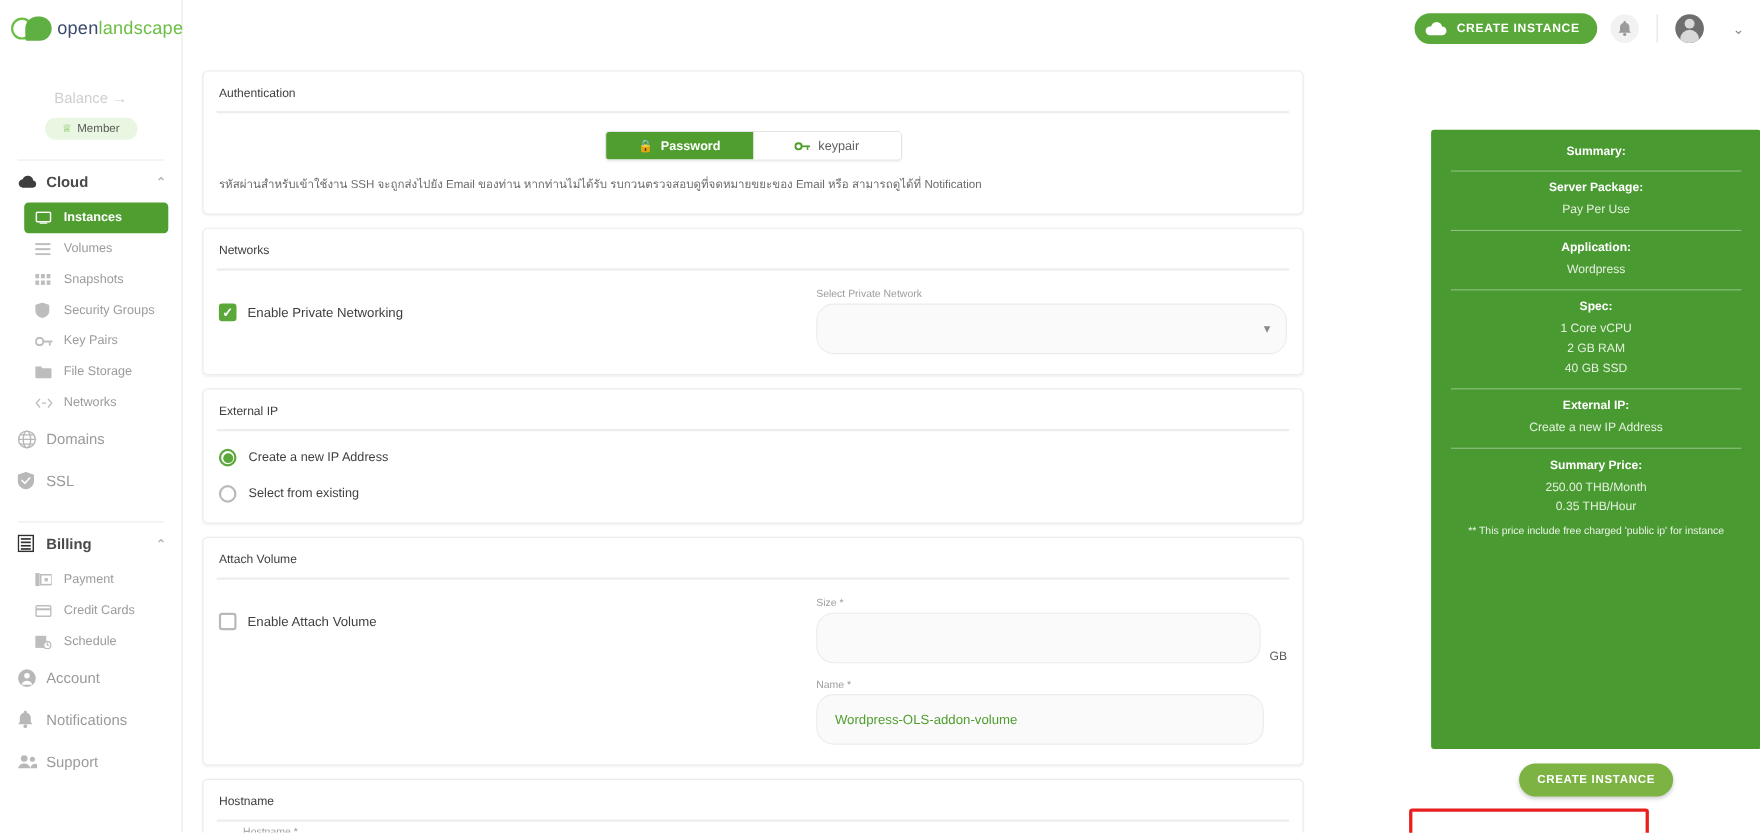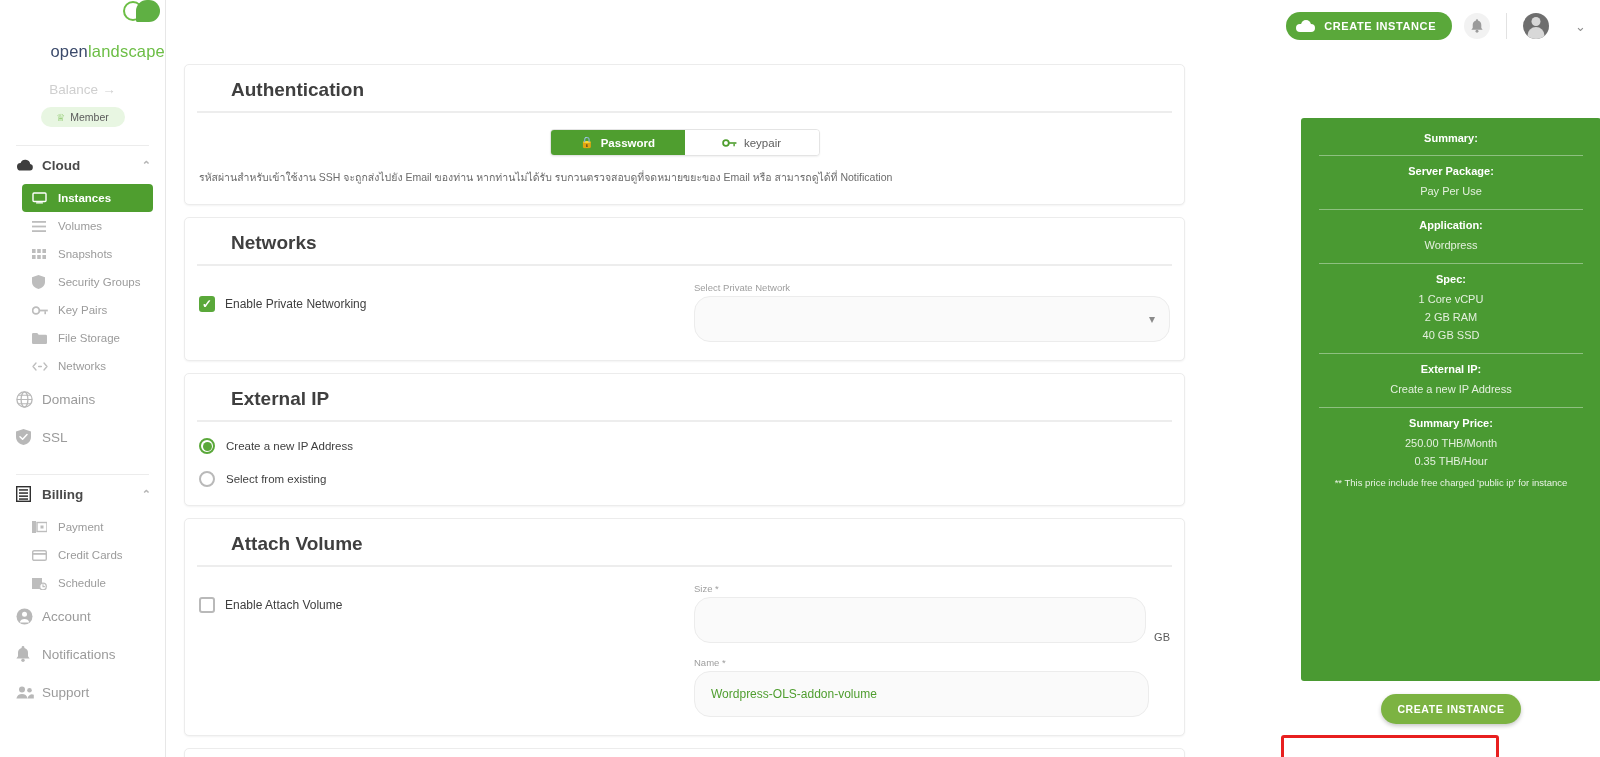--- a/index.html
+++ b/index.html
@@ -14,21 +14,21 @@
 
   
   .sidebar {
     width: 166px; height: 757px;
     background: #fff;
     border-right: 1px solid #e7e7e7;
     flex: 0 0 166px;
     position: relative;
     z-index: 5;
   }
-  .logo-wrap { height: 52px; display: flex; align-items: flex-end; padding-left: 10px; flex-direction: column; }
+  .logo-wrap { height: 52px; display: flex; align-items: center; padding-left: 10px; }
   .logo-mark { position: relative; width: 42px; height: 22px; flex: 0 0 42px; }
   .logo-mark .ring {
     position: absolute; left: 0; top: 1px;
     width: 20px; height: 20px; border-radius: 50%;
     border: 2px solid #6cbe45; background: #fff;
   }
   .logo-mark .leaf {
     position: absolute; left: 13px; top: 0px;
     width: 24px; height: 22px;
     background: #5fb043;
@@ -150,23 +150,22 @@
 
   .card {
     background: #fff;
     border: 1px solid #ececec;
     border-radius: 5px;
     box-shadow: 0 1px 2px rgba(0,0,0,.05);
     margin-bottom: 12px;
     padding: 0 14px 0 14px;
   }
   .card-title {
-    font-size: 19px; color: #3f3f3f; font-weight: 700;
+    font-size: 11px; color: #3f3f3f; font-weight: 400;
     padding: 14px 0 10px 0;
-    margin-left: 32px;
   }
   .card-rule { height: 2px; background: #ededed; margin: 0 -2px; }
   .card-body { padding: 16px 0 18px 0; }
 
   
   .seg {
     width: 270px; height: 27px; margin: 0 auto;
     display: flex; border: 1px solid #e4e4e4; border-radius: 4px; overflow: hidden;
     box-shadow: 0 1px 2px rgba(0,0,0,.06);
     background: #fff;
@@ -195,21 +194,21 @@
     width: 16px; height: 16px; border-radius: 3px;
     border: 2px solid #b9b9b9; background: #fff;
     display: flex; align-items: center; justify-content: center;
     flex: 0 0 16px;
   }
   .cbox.on { background: #5aa83a; border-color: #5aa83a; }
   .cbox.on::after {
     content: "✓"; color: #fff; font-size: 12px; line-height: 1; font-weight: 700;
   }
 
-  .field { position: relative; }
+  .field { position: relative; margin-left: 48px; }
   .field-label { font-size: 9.5px; color: #9e9e9e; margin-bottom: 3px; }
   .input-pill {
     height: 46px; border: 1px solid #ececec; border-radius: 16px;
     background: #fafafa; display: flex; align-items: center;
     padding: 0 16px; font-size: 12px; color: #4f9e2f;
     position: relative;
   }
   .input-pill.dropdown::after {
     content: "▾"; position: absolute; right: 14px; color: #8a8a8a; font-size: 12px;
   }

